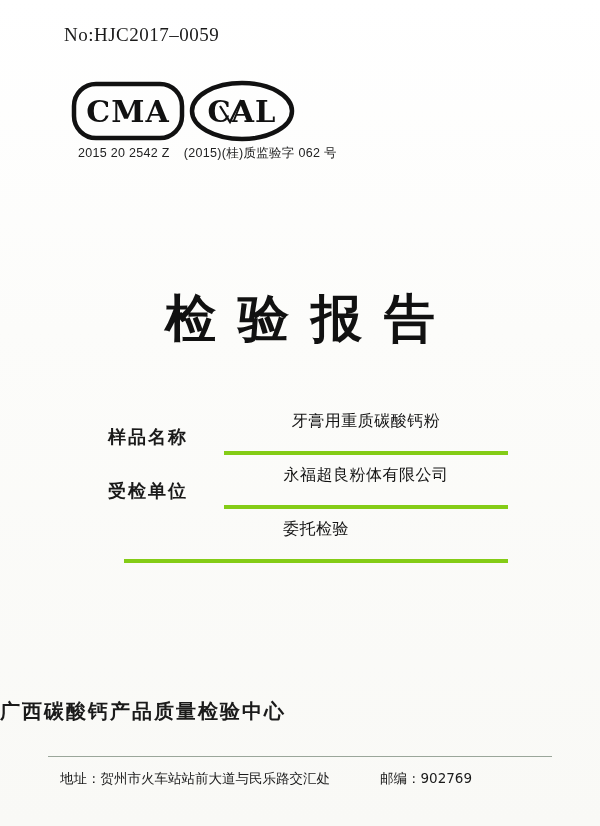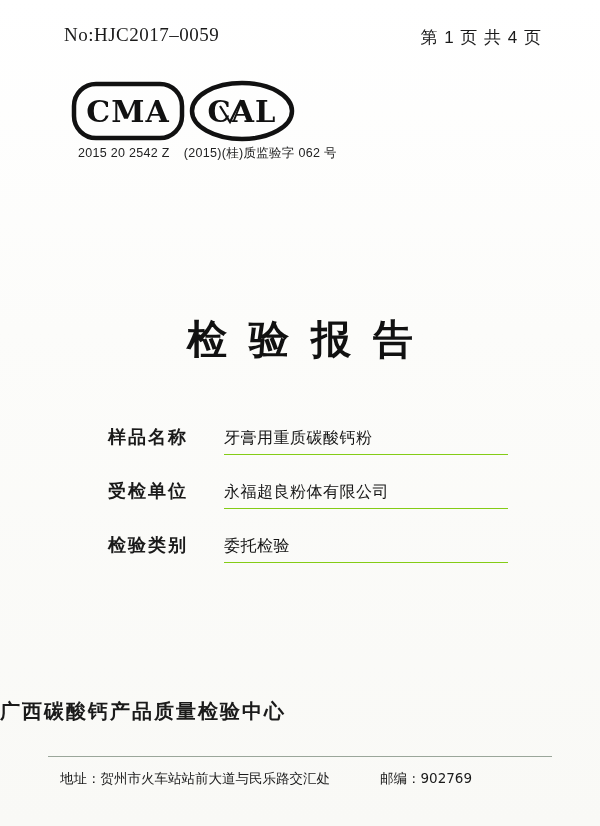--- a/index.html
+++ b/index.html
@@ -70,27 +70,26 @@
     display: inline-block;
     width: 14px;
   }
 
   .doc-title {
     position: absolute;
     left: 0;
     right: 0;
     top: 285px;
     text-align: center;
-    font-size: 40px;
+    font-size: 51px;
     font-weight: bold;
     letter-spacing: 22px;
     text-indent: 22px;
     font-family: "DejaVu Serif", "Liberation Serif", serif;
     color: #111;
-    margin-top: 27px;
   }
 
   .fields {
     position: absolute;
     left: 108px;
     top: 405px;
     width: 400px;
   }
   .field-row {
     display: flex;
@@ -103,23 +102,24 @@
     font-size: 18px;
     font-weight: bold;
     letter-spacing: 2px;
     width: 92px;
     flex: 0 0 92px;
     padding-bottom: 6px;
     font-family: "DejaVu Serif", "Liberation Serif", serif;
   }
   .field-value-wrap {
     flex: 1;
-    border-bottom: 1px solid #84cc16;
-    padding-bottom: 5px;
+    border-bottom: 4px solid #84cc16;
+    padding-bottom: 19px;
     margin-left: 16px;
+    text-align: center;
   }
   .field-value {
     font-size: 16px;
     letter-spacing: 0.5px;
     font-family: "DejaVu Sans", "Liberation Sans", sans-serif;
     color: #141414;
   }
 
   .issuer {
     position: absolute;
@@ -161,21 +161,20 @@
   .footer-right {
     flex: 0 0 180px;
   }
 </style>
 </head>
 <body>
 
 <div class="page">
 
   <div class="report-no">No:HJC2017–0059</div>
-  <div class="page-count">第 1 页  共 4 页</div>
 
   <div class="marks">
     <svg class="mark-svg" width="230" height="62" viewBox="0 0 230 62">
 
       <rect x="4" y="4" width="108" height="54" rx="22" ry="22" fill="none" stroke="#111" stroke-width="4.5"></rect>
       <text x="58" y="42" text-anchor="middle" font-family="DejaVu Serif, serif" font-size="30" font-weight="bold" fill="#111" letter-spacing="1">CMA</text>
 
       <ellipse cx="172" cy="31" rx="50" ry="28" fill="none" stroke="#111" stroke-width="4.5"></ellipse>
       <text x="172" y="42" text-anchor="middle" font-family="DejaVu Serif, serif" font-size="29" font-weight="bold" fill="#111" letter-spacing="1">CAL</text>
 
@@ -199,21 +198,20 @@
     </div>
 
     <div class="field-row">
       <div class="field-label">受检单位</div>
       <div class="field-value-wrap">
         <div class="field-value">永福超良粉体有限公司</div>
       </div>
     </div>
 
     <div class="field-row">
-      <div class="field-label">检验类别</div>
       <div class="field-value-wrap">
         <div class="field-value">委托检验</div>
       </div>
     </div>
 
   </div>
 
   <div class="issuer">广西碳酸钙产品质量检验中心</div>
 
   <div class="footer-rule"></div>

